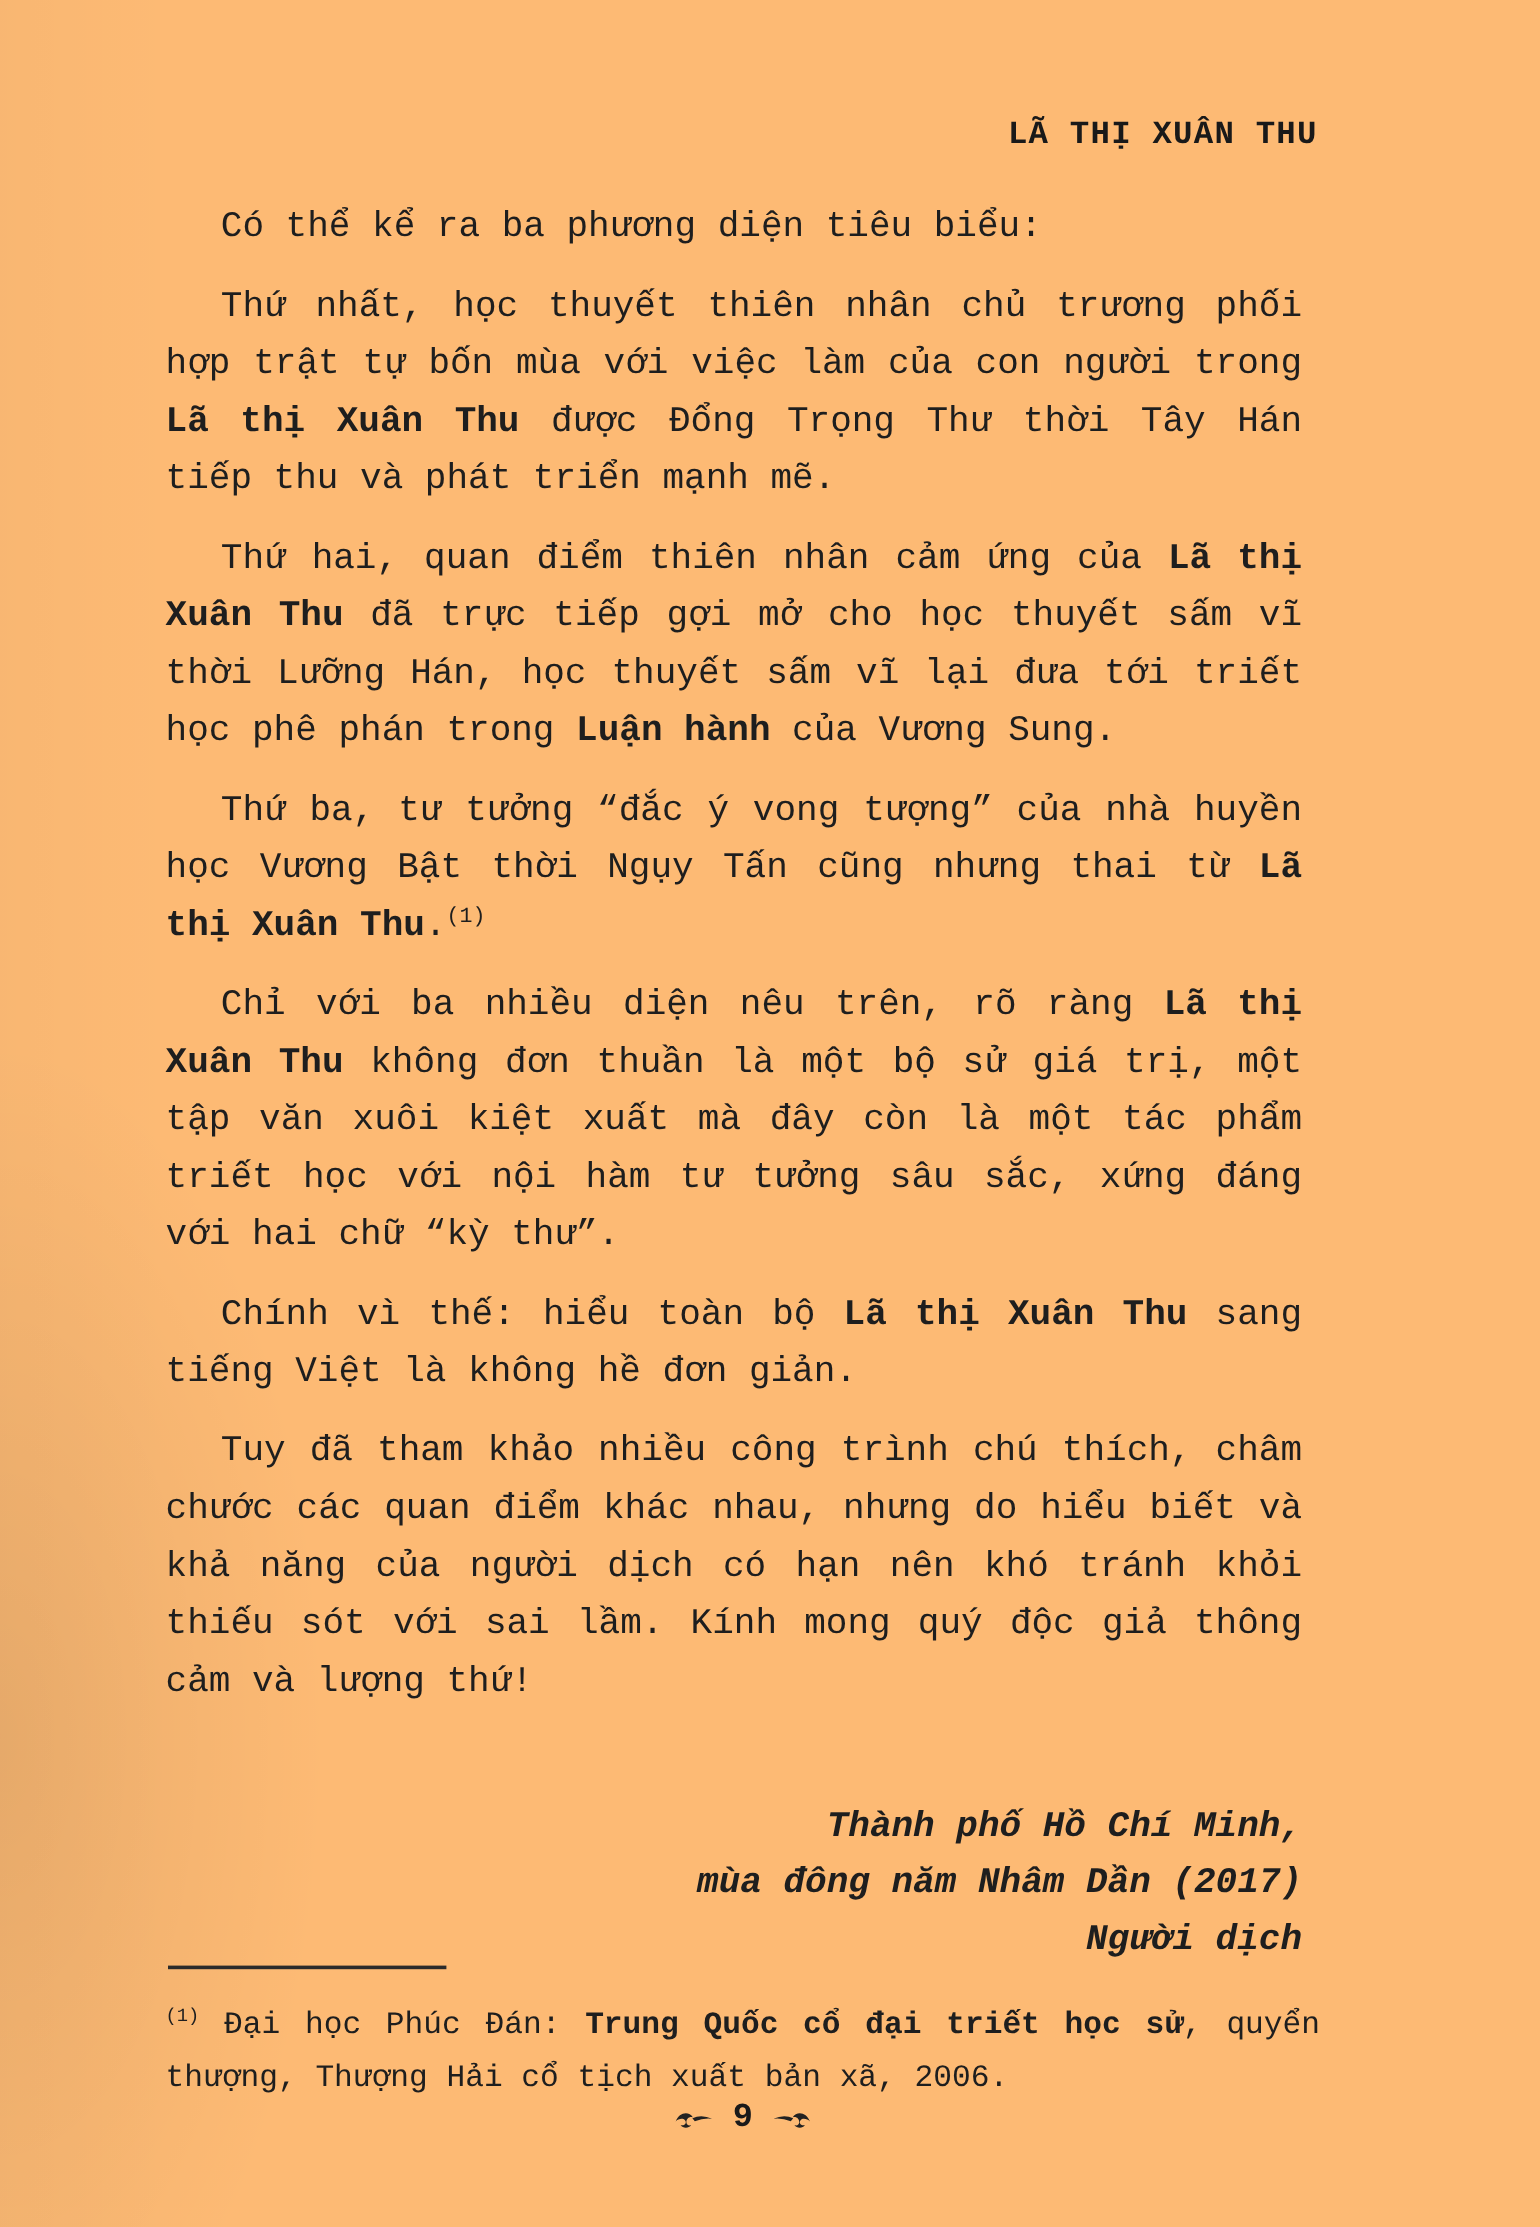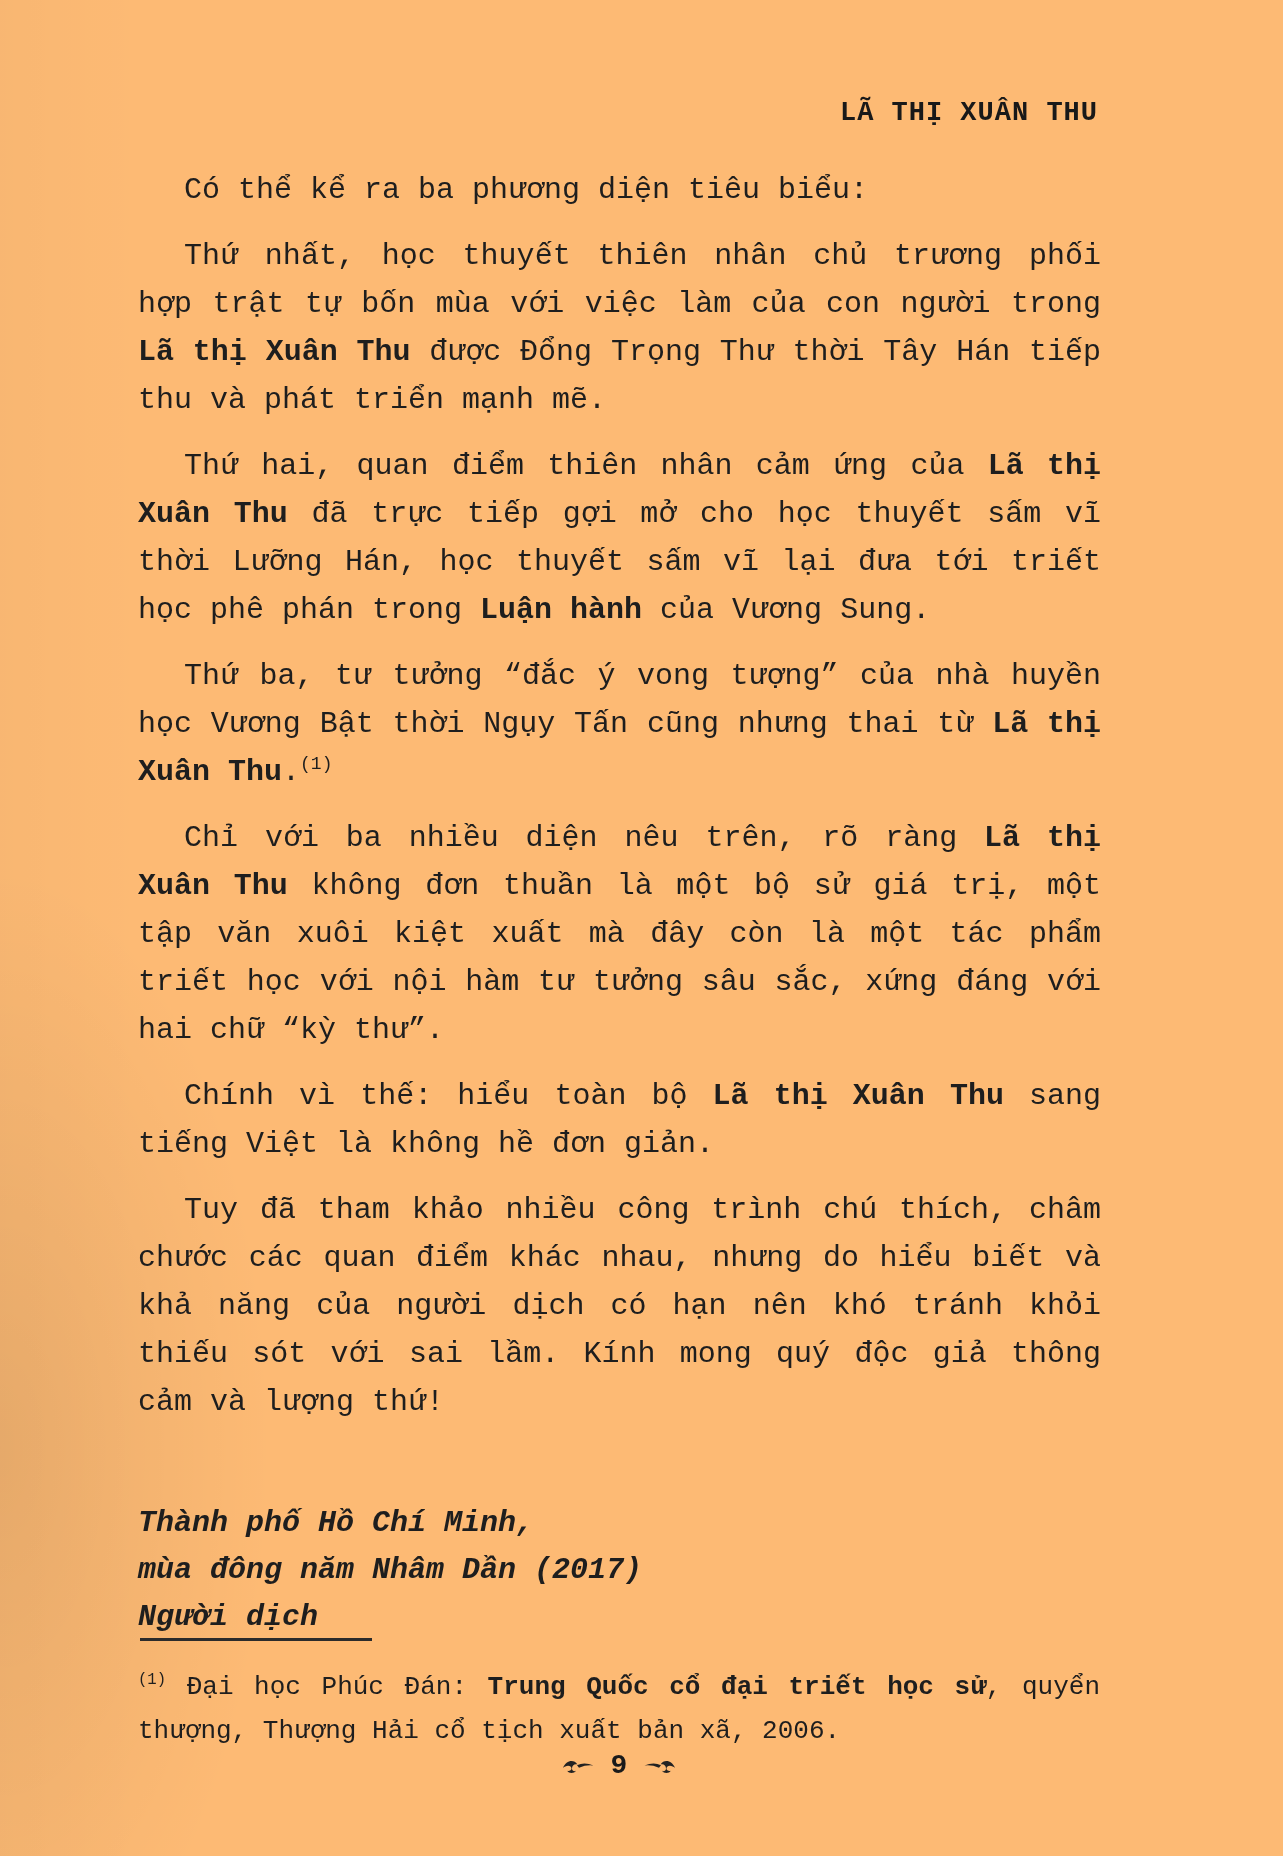--- a/index.html
+++ b/index.html
@@ -18,28 +18,29 @@
       radial-gradient(ellipse 420px 900px at 0% 78%, rgba(0,0,0,0.075), rgba(0,0,0,0) 65%),
       linear-gradient(to right, rgba(0,0,0,0.02), rgba(0,0,0,0) 45%);
     pointer-events:none;
   }
   .running-head{
     position:absolute;top:98px;right:185px;
     font-weight:700;font-size:27px;letter-spacing:1px;
     color:#191919;
   }
   .body-area{
-    position:absolute;left:138px;right:182px;top:166px;
+    position:absolute;left:138px;right:198px;top:166px;
     font-size:30px;line-height:48px;text-align:justify;
   }
   .body-area p{margin:0 0 18px 0;text-indent:46px;}
   .b{font-weight:700;}
   sup{font-size:0.60em;line-height:0;vertical-align:super;letter-spacing:0;}
   .signature{
     margin-top:74px;
+    text-align:right;
     font-weight:700;font-style:italic;
     font-size:30px;line-height:47px;
     text-indent:0;
   }
   .footnote-block{position:absolute;left:138px;right:183px;top:1638px;}
   .footnote-rule{width:232px;height:3px;background:#2b2b2b;margin:0 0 24px 2px;border:none;}
   .footnote-text{font-size:26px;line-height:44px;text-align:justify;}
   .page-footer{
     position:absolute;top:1750px;left:138px;width:962px;
     display:flex;align-items:center;justify-content:center;gap:16px;

